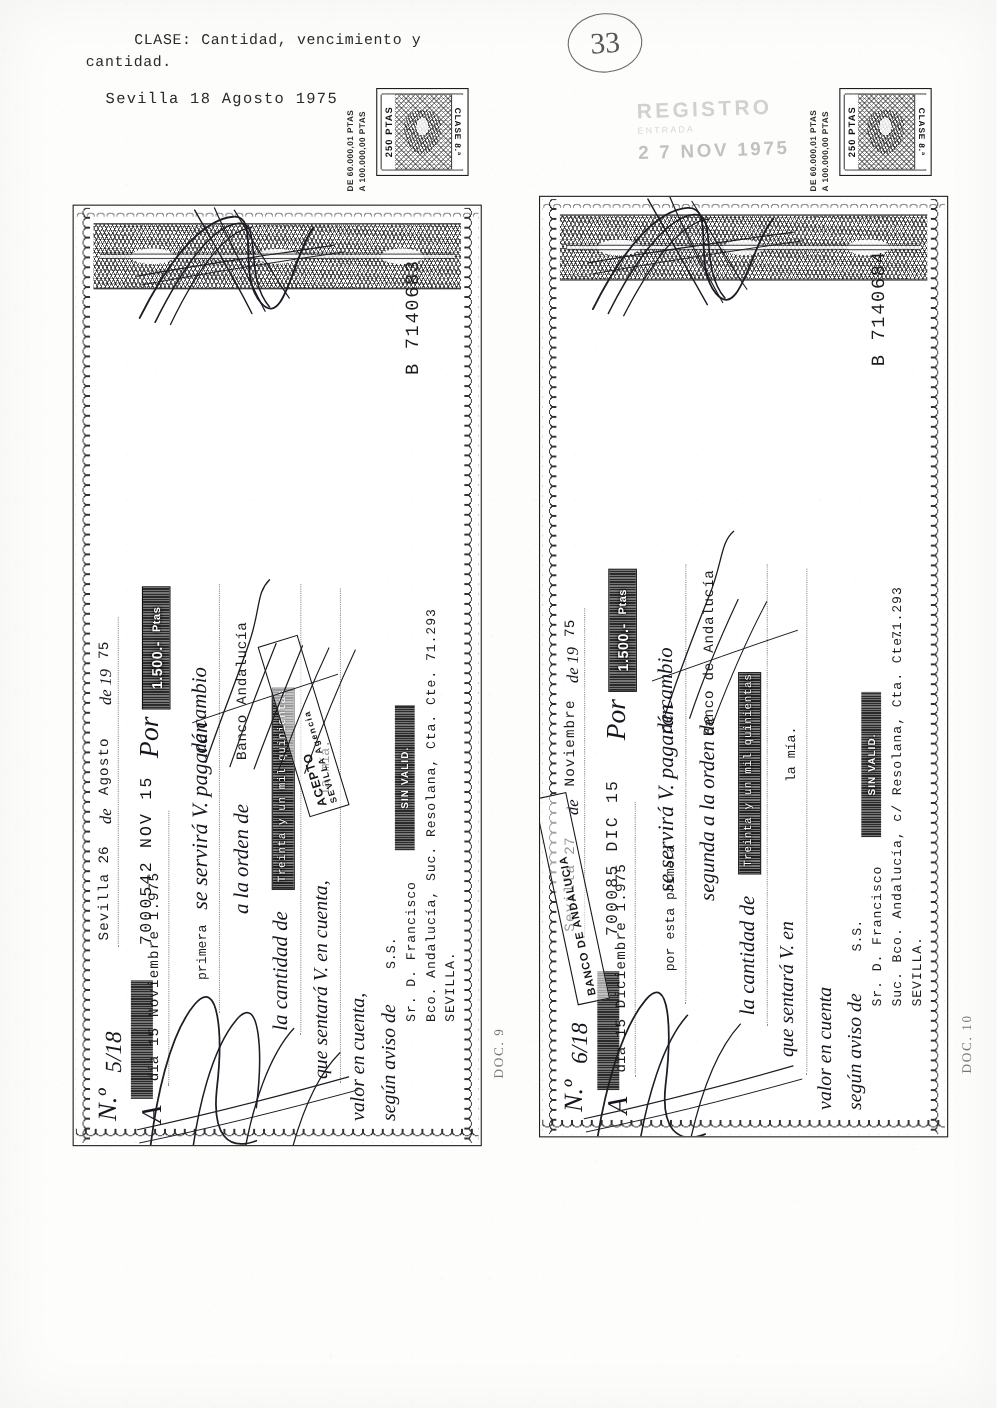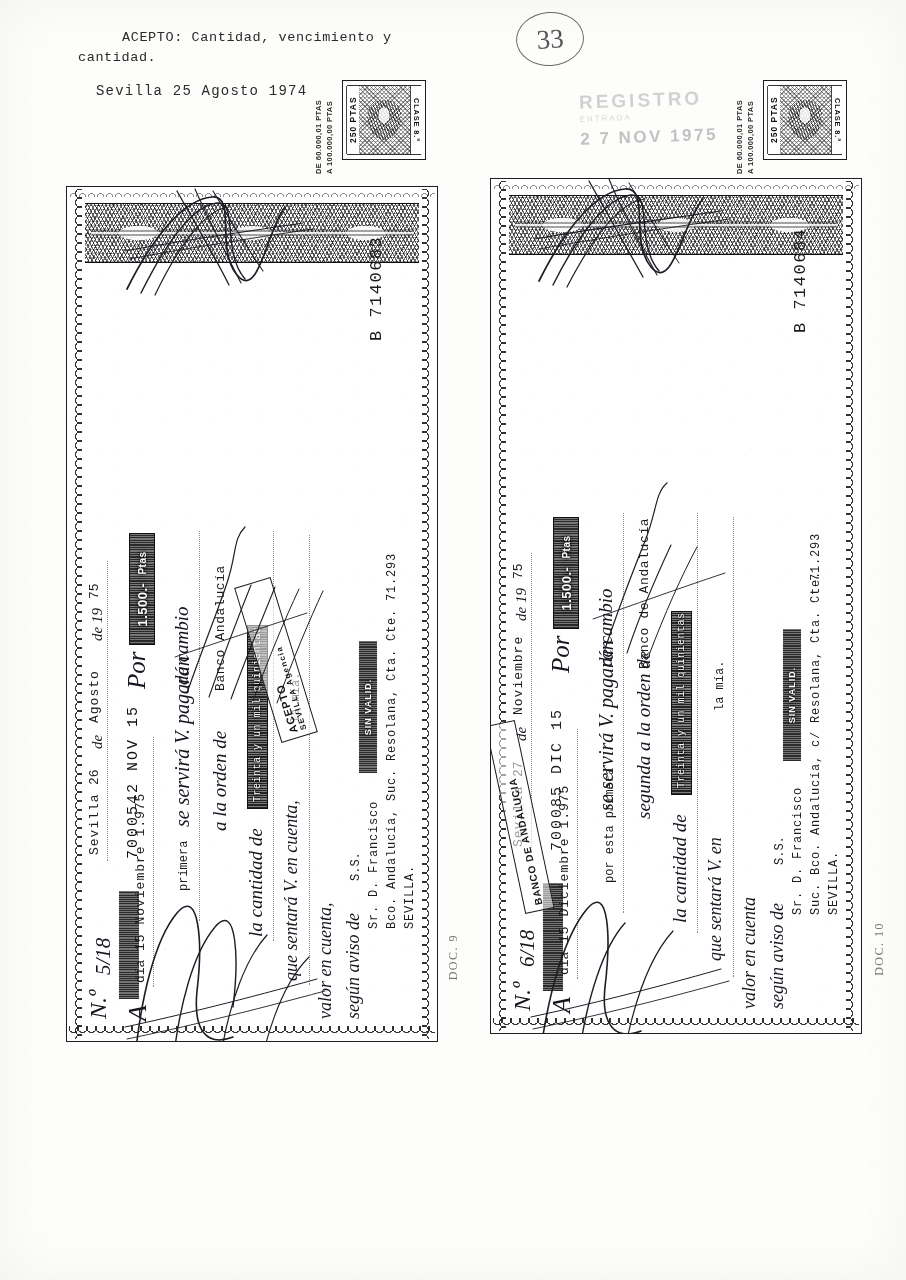--- a/index.html
+++ b/index.html
@@ -162,23 +162,23 @@
     stroke-linejoin:round;}
 
   
   .doclabel{position:absolute;writing-mode:vertical-rl;transform:rotate(180deg);
     font-family:"Liberation Serif",serif;font-size:12px;color:#777;
     letter-spacing:1.5px;}
 </style>
 </head>
 <body>
 
-<div class="typed" id="hdr-accept">ACEPTO: Cantidad, vencimiento y</div>
+<div class="typed" id="hdr-accept">CLASE: Cantidad, vencimiento y</div>
 <div class="typed" id="hdr-domicilio">cantidad.</div>
-<div class="typed" id="hdr-place">Sevilla 25 Agosto 1974</div>
+<div class="typed" id="hdr-place">Sevilla 18 Agosto 1975</div>
 
 <div class="circle-mark" id="cat-33">33</div>
 <div class="circle-mark" id="seq-3">3</div>
 
 <div class="timbre-wrap" style="left:314px;top:72px;">
   <div class="timbre-side" style="left:0;top:6px;height:96px;"><span>DE 60.000,01 PTAS</span></div>
   <div class="timbre-side" style="left:11px;top:6px;height:96px;"><span>A 100.000,00 PTAS</span></div>
   <div class="timbre" style="left:28px;top:8px;width:82px;height:78px;">
     <div class="inner"></div>
     <div class="arms"></div>

